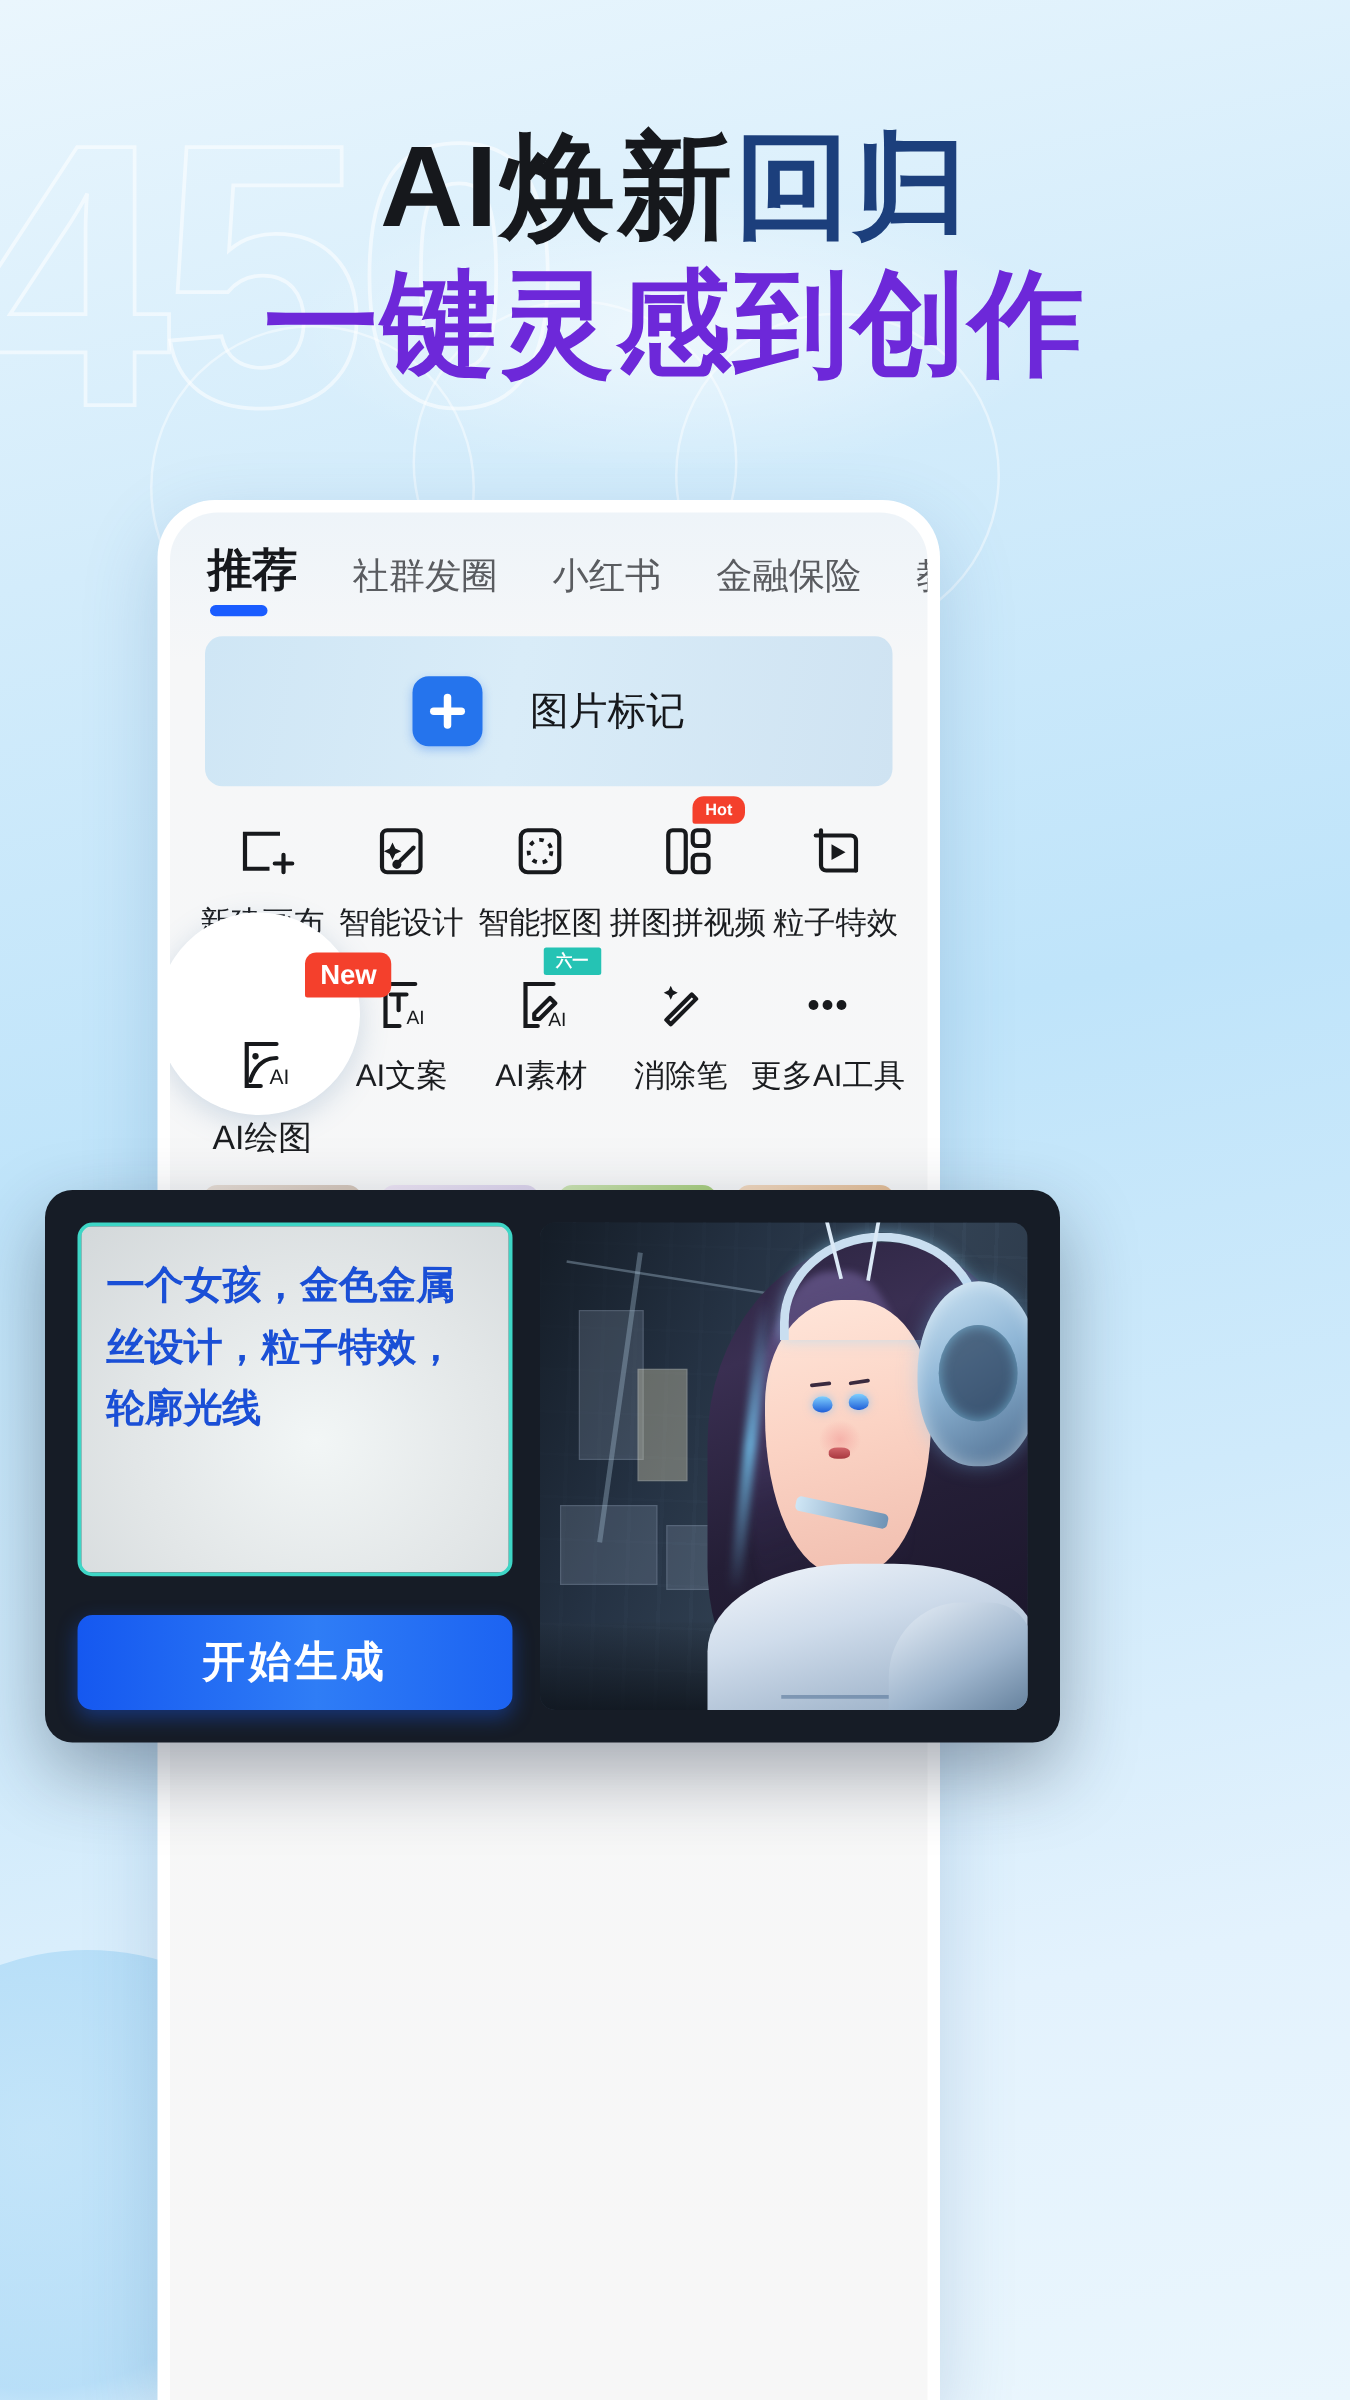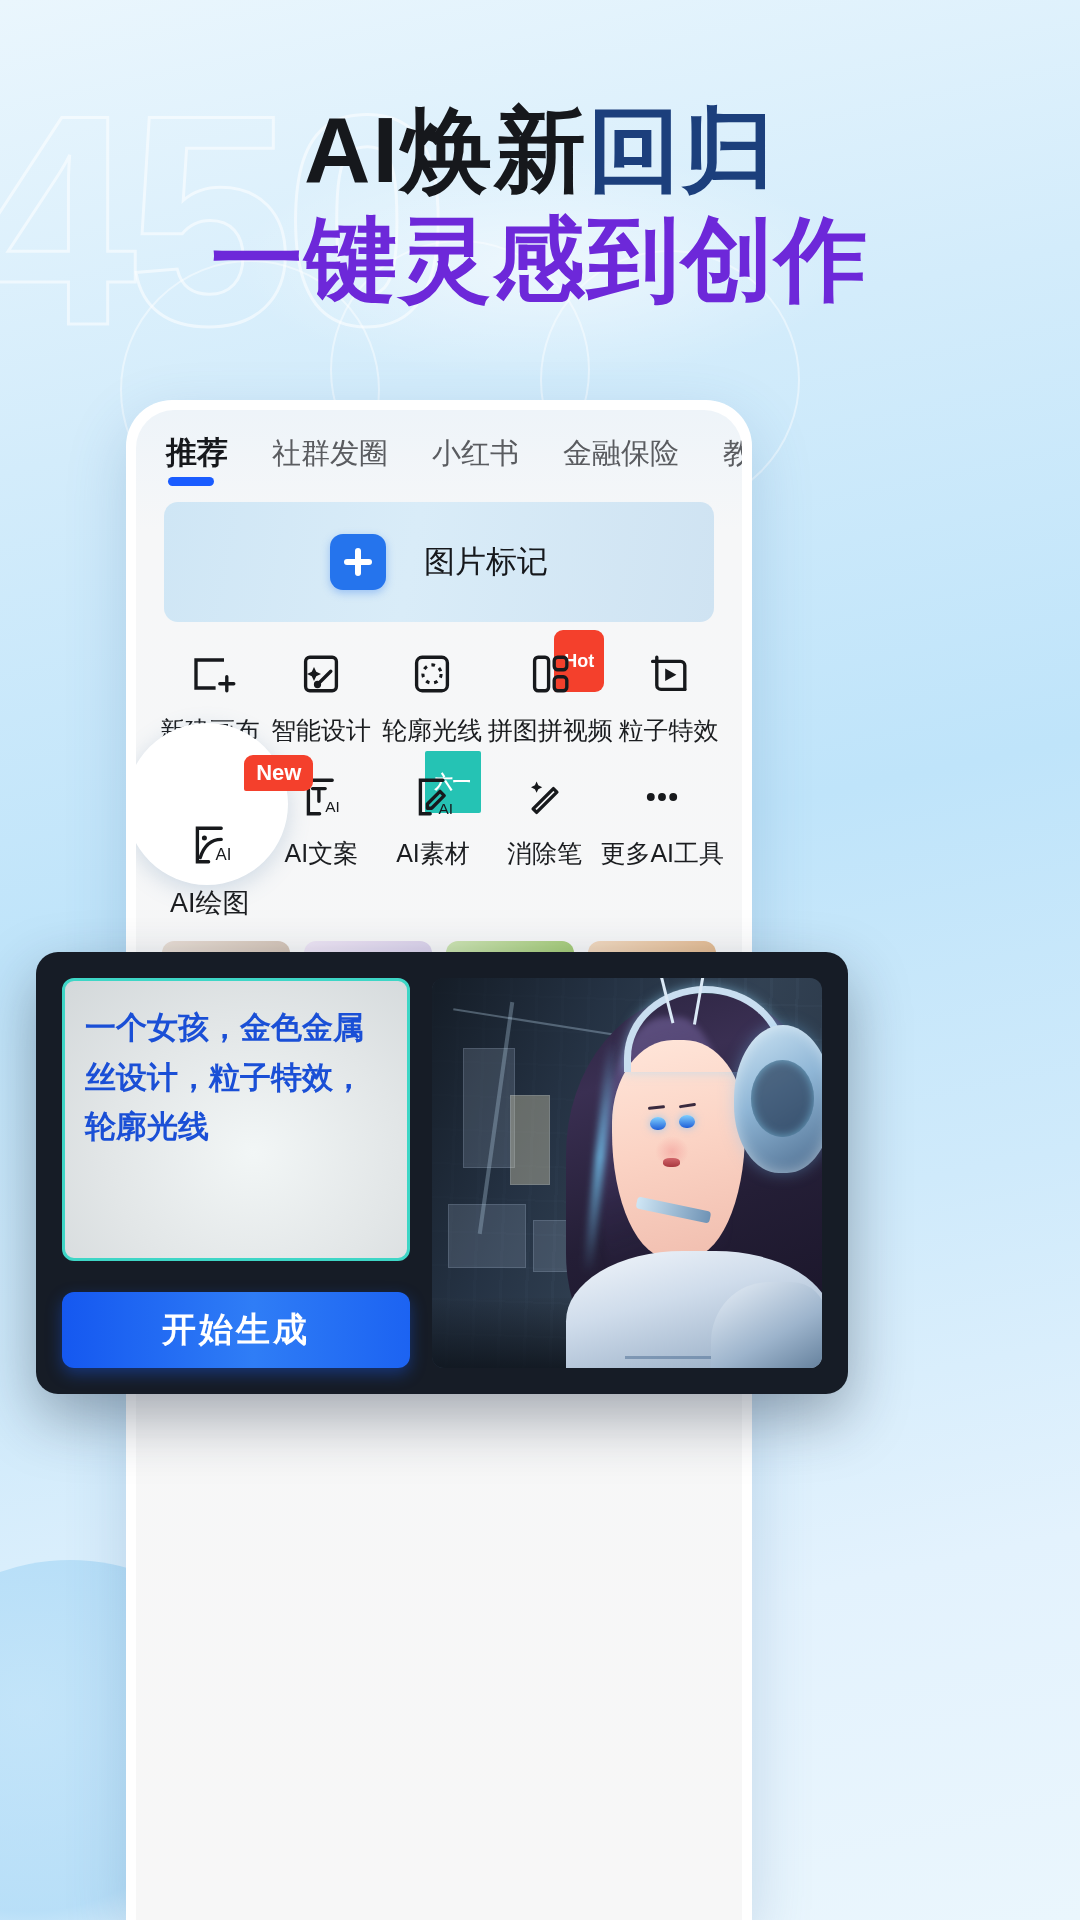--- a/index.html
+++ b/index.html
@@ -72,21 +72,21 @@
   .crown:before {
     content:""; position:absolute; left:9px; top:9px; width:44px; height:24px;
     background:#fff7e2;
     clip-path:polygon(0 100%,0 12%,25% 56%,50% 0,75% 56%,100% 12%,100% 100%);
     opacity:.9;
   }
 
   
   .tabs { display:flex; align-items:flex-end; gap:44px; padding:22px 30px 0 30px; }
   .tab { font-size:29px; color:#5a5c60; position:relative; padding-bottom:14px; white-space:nowrap; }
-  .tab.active { color:#16181c; font-weight:700; font-size:31px;font-family:Liberation Mono, monospace; }
+  .tab.active { color:#16181c; font-weight:700; font-size:36px;font-family:Liberation Mono, monospace; }
   .tab.active:after {
     content:""; position:absolute; left:2px; bottom:2px; width:46px; height:9px;
     border-radius:5px; background:#1a5cff;
   }
 
   
   .banner {
     margin:14px 28px 0 28px; height:120px; border-radius:14px;
     background:linear-gradient(100deg,#cfe6f5 0%,#d9ecf8 45%,#cfe3f2 100%);
     display:flex; align-items:center; justify-content:center; gap:38px;
@@ -103,21 +103,21 @@
   .banner-text { font-size:31px; color:#16181c; font-weight:500; }
 
   
   .grid { padding:24px 18px 0 18px; display:flex; flex-direction:column; gap:22px; }
   .grid-row { display:flex; }
   .cell { flex:1; display:flex; flex-direction:column; align-items:center; gap:12px; position:relative; }
   .cell-ico { width:56px; height:56px; position:relative; }
   .cell-label { font-size:25px; color:#1b1d20; white-space:nowrap; }
   .badge {
     position:absolute; top:-16px; left:50%; margin-left:4px;
-    font-size:18px; font-weight:700; color:#fff; padding:19px 10px;
+    font-size:13px; font-weight:700; color:#fff; padding:2px 10px;
     border-radius:9px 9px 9px 2px; background:#f4402c; line-height:1.35;
   }
   .badge.teal { background:#25c3b4; border-radius:2px; left:auto; right:8px; margin-left:0; top:-18px; }
 
   
   .spotlight {
     position:absolute; left:-28px; top:-46px; width:162px; height:162px;
     border-radius:50%; background:#fff; box-shadow:0 6px 22px rgba(90,130,170,.25); z-index:2;
   }
   .cell.spot { z-index:3; }
@@ -316,21 +316,21 @@
         <div class="cell-label">智能设计</div>
       </div>
 
       <div class="cell">
         <div class="cell-ico">
           <svg width="56" height="56" viewBox="0 0 40 40" fill="none" stroke="#17191c" stroke-width="2.4">
             <rect x="9" y="8" width="22" height="24" rx="4"></rect>
             <circle cx="20" cy="20" r="6.5" stroke-dasharray="2.6 3.4" stroke-width="2.2"></circle>
           </svg>
         </div>
-        <div class="cell-label">轮廓光线</div>
+        <div class="cell-label">智能抠图</div>
       </div>
 
       <div class="cell">
         <div class="badge">Hot</div>
         <div class="cell-ico">
           <svg width="56" height="56" viewBox="0 0 40 40" fill="none" stroke="#17191c" stroke-width="2.4">
             <rect x="9" y="8" width="10" height="24" rx="2.5"></rect>
             <rect x="23" y="8" width="9" height="9" rx="2.5"></rect>
             <rect x="23" y="22" width="9" height="10" rx="2.5"></rect>
           </svg>

